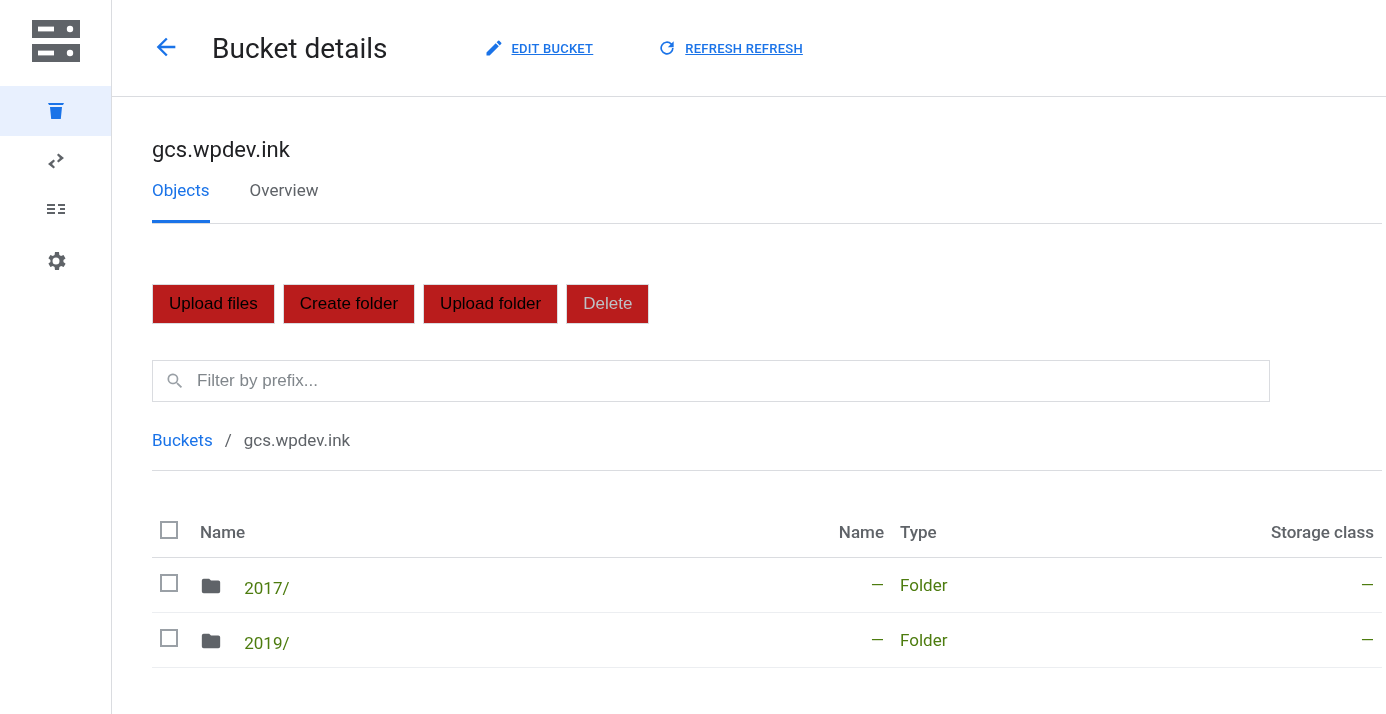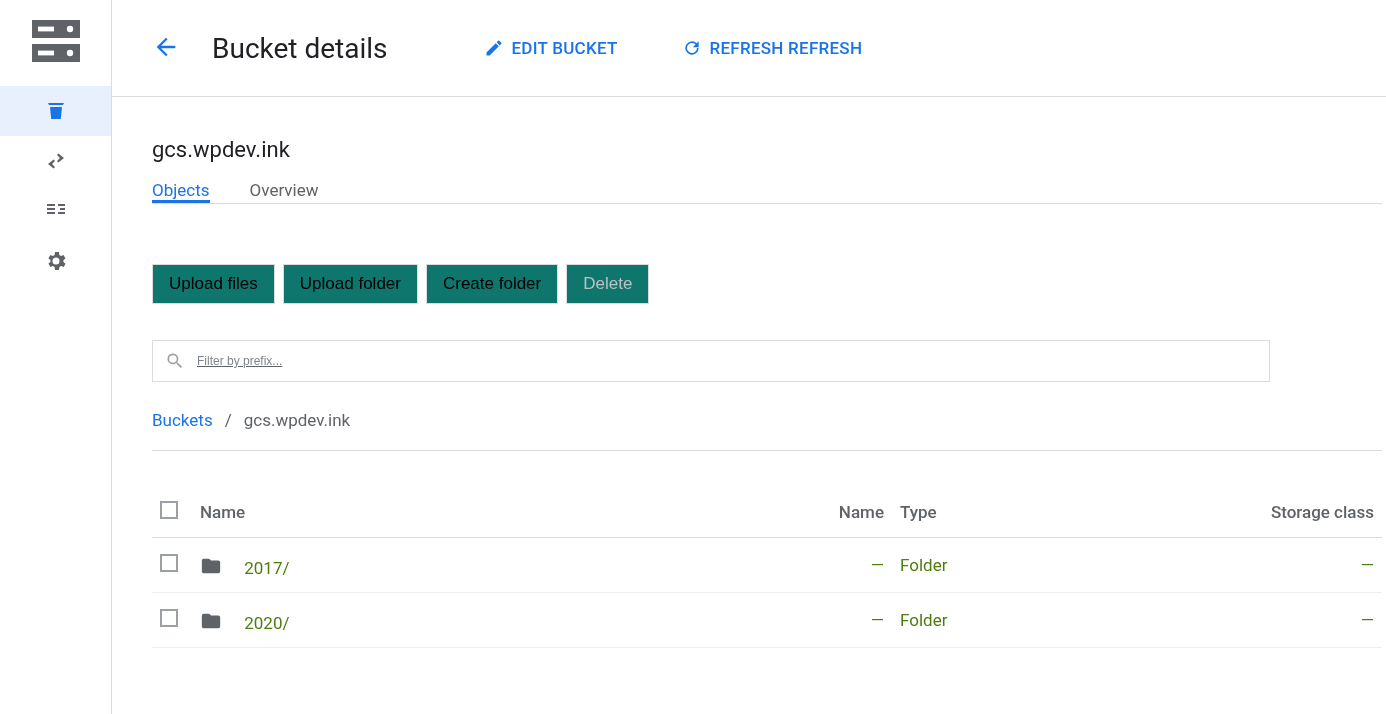--- a/index.html
+++ b/index.html
@@ -50,67 +50,68 @@
     }
     .back-btn { margin-right: 32px; cursor: pointer; }
     .back-btn svg { fill: #1a73e8; }
     .page-title { font-size: 28px; font-weight: 400; color:#202124; }
     .hdr-btn {
       display: inline-flex;
       align-items: center;
       gap: 8px;
       color: #1a73e8;
       font-weight: 500;
-      font-size: 17px;
+      font-size: 13px;
       letter-spacing: .25px;
       margin-left: 96px;
       cursor: pointer;
+      text-decoration: underline;
     }
     .hdr-btn + .hdr-btn { margin-left: 64px; }
     .hdr-btn svg { fill: #1a73e8; }
 
     
     .content { padding: 40px 0 0 40px; }
     .bucket-name { font-size: 22px; font-weight: 400; margin-bottom: 18px; }
     .tabs {
       display: flex; gap: 40px;
       border-bottom: 1px solid #dadce0;
       margin-bottom: 60px;
       width: 1230px;
     }
     .tab {
-      padding-bottom: 0;
+      padding-bottom: 20px;
       font-size: 17px;
       color: #5f6368;
       cursor: pointer;
       border-bottom: 3px solid transparent;
     }
     .tab.active { color:#1a73e8; border-bottom-color:#1a73e8; }
 
     
     .toolbar { display: flex; gap: 8px; margin-bottom: 36px; }
     .tbtn {
       border: 1px solid #dadce0;
       padding: 0 16px; height: 40px;
       display: inline-flex; align-items: center;
-      font-size: 17px; cursor: pointer; background:#0f766e;
+      font-size: 17px; cursor: pointer; background:#b91c1c;
     }
     .tbtn.disabled { color:#bdc1c6; cursor: default; }
 
     
     .filter {
       width: 1118px; height: 42px;
       border:1px solid #dadce0;
       display:flex; align-items:center; gap:12px;
       padding:0 12px; margin-bottom:28px;
     }
     .filter svg{fill:#9aa0a6;}
     .filter input{
       border:none; outline:none; flex:1;
-      font-size:12px; color:#5f6368;text-decoration:underline;
+      font-size:17px; color:#5f6368;
     }
     .filter input::placeholder{color:#80868b;}
 
     
     .crumbs{
       display:flex; gap:12px; font-size:17px;
       border-bottom:1px solid #dadce0;
       padding-bottom:20px; margin-bottom:36px;
       width:1230px;
     }
@@ -202,22 +203,22 @@
 
       <div class="bucket-name">gcs.wpdev.ink</div>
 
       <div class="tabs">
         <div class="tab active">Objects</div>
         <div class="tab">Overview</div>
       </div>
 
       <div class="toolbar">
         <button class="tbtn">Upload files</button>
+        <button class="tbtn">Create folder</button>
         <button class="tbtn">Upload folder</button>
-        <button class="tbtn">Create folder</button>
         <button class="tbtn disabled">Delete</button>
       </div>
 
       <div class="filter">
         <svg width="20" height="20" viewBox="0 0 24 24">
           <path d="M15.5 14h-.79l-.28-.27a6.5 6.5 0 1 0-.7.7l.27.28v.79l5 5L20.49 19l-5-5zm-6 0A4.5 4.5 0 1 1 14 9.5 4.49 4.49 0 0 1 9.5 14z"></path>
         </svg>
         <input type="text" placeholder="Filter by prefix..." style="">
       </div>
 
@@ -253,21 +254,21 @@
             <td class="col-sc">—</td>
           </tr>
           <tr>
             <td class="col-chk"><span class="chk"></span></td>
             <td class="col-name">
               <span class="folder-ico">
                 <svg width="22" height="22" viewBox="0 0 24 24">
                     <path d="M10 4H4a2 2 0 0 0-2 2v12a2 2 0 0 0 2 2h16a2 2 0 0 0 2-2V8a2 2 0 0 0-2-2h-8l-2-2z"></path>
                   </svg>
               </span>
-              <span>2020/</span>
+              <span>2019/</span>
             </td>
             <td class="col-size">—</td>
             <td class="col-type">Folder</td>
             <td class="col-sc">—</td>
           </tr>
         </tbody>
       </table>
 
     </div>
   </div>

